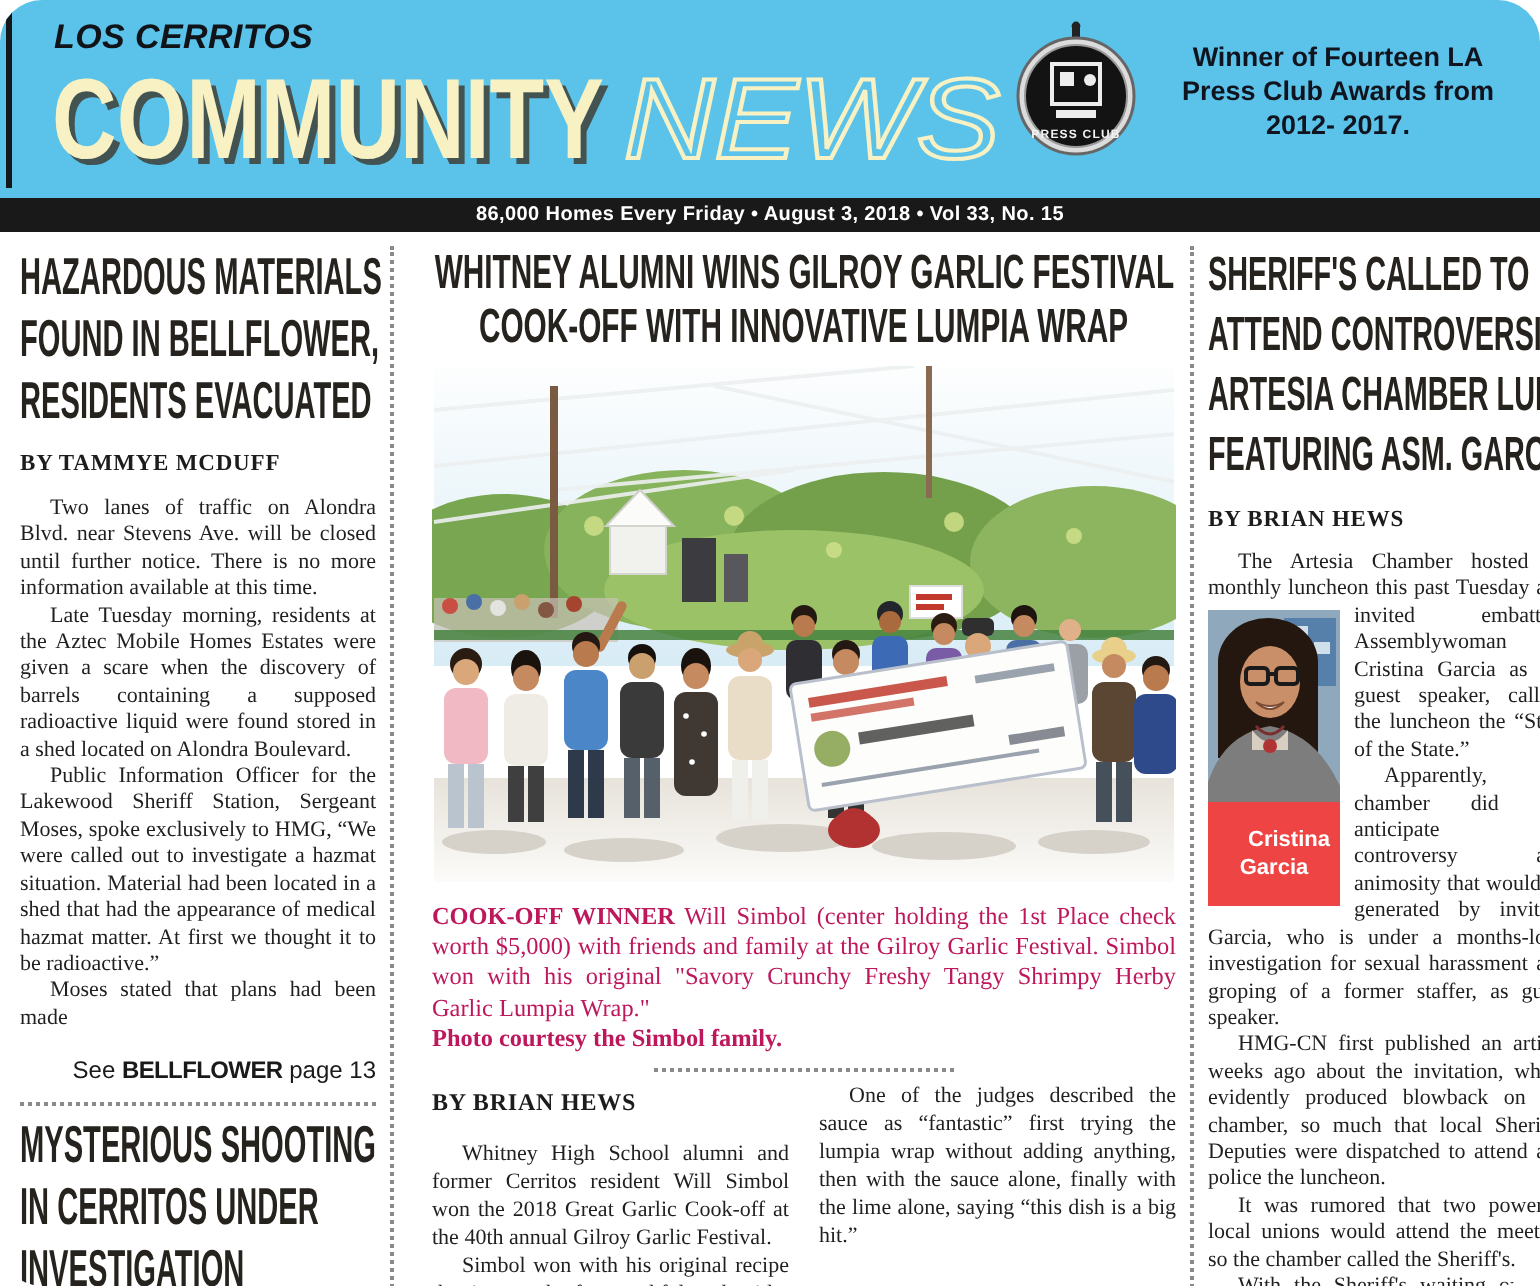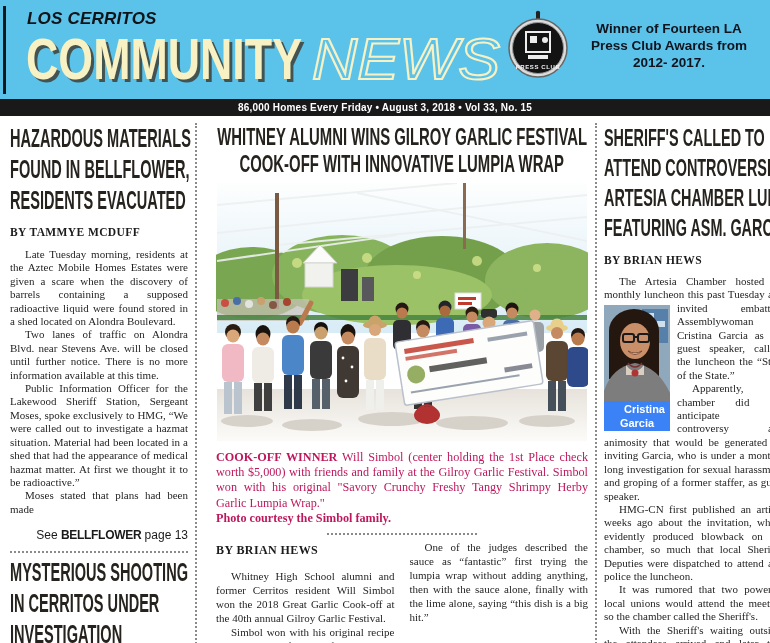--- a/index.html
+++ b/index.html
@@ -1,18 +1,18 @@
 <!DOCTYPE html>
 <html><head>
 <meta charset="utf-8">
 <style>
   * { margin:0; padding:0; box-sizing:border-box; }
   html,body { background:#ffffff; }
   .page { position:relative; width:770px; height:643px; background:#fff; overflow:hidden;
-          font-family:"Liberation Serif", serif; color:#222; }
+          font-family:"Liberation Serif", serif; color:#222;border-radius:21px; }
 
   
   .masthead { position:relative; height:99px; background:#5BC2E9; overflow:hidden; }
   .edge-mark { position:absolute; left:3px; top:6px; width:3px; height:88px; background:#14181a; }
   .kicker { position:absolute; left:27px; top:9px; font-family:"Liberation Sans",sans-serif;
             font-style:italic; font-weight:700; font-size:17px; color:#101418; letter-spacing:.2px; }
   .title-svg { position:absolute; left:24px; top:24px; }
   .t-shadow { font-family:"Liberation Sans",sans-serif; font-weight:700; font-size:57px; fill:#3f4038; opacity:.85; }
   .t-main   { font-family:"Liberation Sans",sans-serif; font-weight:700; font-size:57px; fill:#F7F1C3; }
   .t-accent { font-family:"Liberation Sans",sans-serif; font-style:italic; font-size:57px;
@@ -59,23 +59,23 @@
   .caption .credit { font-weight:700; display:block; text-align:left; }
   .subcols { display:flex; gap:15px; margin-top:2px; }
   .subcol { flex:1; min-width:0; }
   .subcol .byline { margin:2px 0 12px 0; font-size:12px; }
   .subcol .body { font-size:11px; line-height:13.9px; }
 
   
   .col-right .byline { margin:11px 0 9px 0; }
   .inset { float:left; width:66px; margin:3px 7px 2px 0; }
   .inset svg { display:block; }
-  .inset-label { display:block; background:#3b82f6; color:#fff; text-align:center;
+  .inset-label { display:block; background:#ef4444; color:#fff; text-align:center;
                  font-family:"Liberation Sans",sans-serif; font-weight:700; font-size:11px;
-                 line-height:14px; padding:1px 2px; }
+                 line-height:14px; padding:12px 2px; }
   .rt-body p { margin:0; }
 </style>
 </head>
 <body>
 
 <div class="page">
 
   <header class="masthead">
     <div class="edge-mark"></div>
     <div class="kicker">LOS CERRITOS</div>
@@ -107,22 +107,22 @@
   <main class="content">
 
     <section class="col-left">
       <article>
         <h1 class="headline">
           <div class="hl">HAZARDOUS MATERIALS</div>
           <div class="hl">FOUND IN BELLFLOWER,</div>
           <div class="hl">RESIDENTS EVACUATED</div>
         </h1>
         <div class="byline">BY TAMMYE MCDUFF</div>
+        <p class="body ind">Two lanes of traffic on Alondra Blvd. near Stevens Ave. will be closed until further notice. There is no more information available at this time.</p>
         <p class="body ind">Late Tuesday morning, residents at the Aztec Mobile Homes Estates were given a scare when the discovery of barrels containing a supposed radioactive liquid were found stored in a shed located on Alondra Boulevard.</p>
-        <p class="body ind">Two lanes of traffic on Alondra Blvd. near Stevens Ave. will be closed until further notice. There is no more information available at this time.</p>
         <p class="body ind">Public Information Officer for the Lakewood Sheriff Station, Sergeant Moses, spoke exclusively to HMG, “We were called out to investigate a hazmat situation. Material had been located in a shed that had the appearance of medical hazmat matter. At first we thought it to be radioactive.”</p>
         <p class="body ind">Moses stated that plans had been made</p>
         <div class="jump"><span>See </span><b>BELLFLOWER</b><span> page 13</span></div>
       </article>
       <div class="dotted-h"></div>
       <article>
         <h1 class="headline">
           <div class="hl">MYSTERIOUS SHOOTING</div>
           <div class="hl">IN CERRITOS UNDER</div>
           <div class="hl">INVESTIGATION</div>

